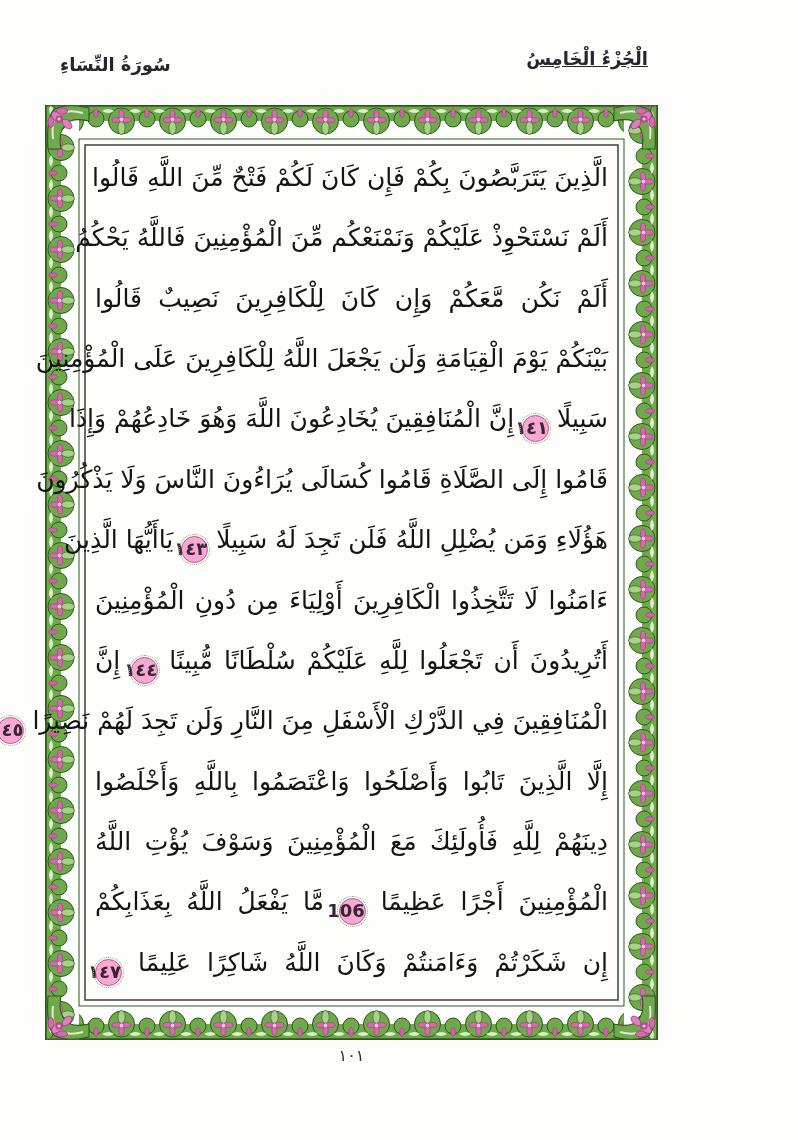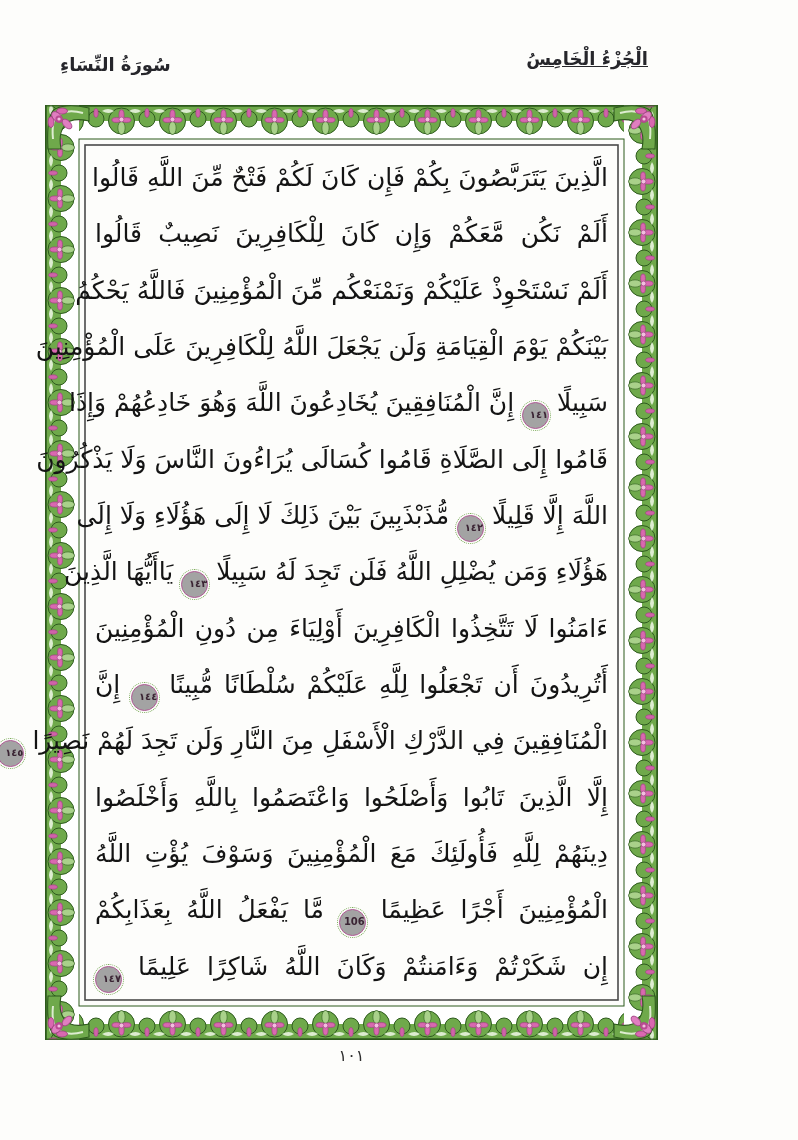--- a/index.html
+++ b/index.html
@@ -31,22 +31,22 @@
   .qline{
     flex:1;
     font-size:25px;line-height:56px;height:56px;
     text-align:justify;text-align-last:justify;
     white-space:nowrap;overflow:visible;
     color:#141414;
   }
   .vmark{
     display:inline-block;width:27px;height:27px;border-radius:50%;
     border:1.5px solid #b05a95;outline:1px dotted #7fae5e;outline-offset:1px;
-    background:#a3a3a3;color:#3a2433;
-    font-size:10px;line-height:24px;text-align:center;vertical-align:-7px;
+    background:#f9a8d4;color:#3a2433;
+    font-size:18px;line-height:24px;text-align:center;vertical-align:-7px;
     font-weight:bold;letter-spacing:0;
   }
   .page-number{
     position:absolute;left:45px;top:1046px;width:613px;
     text-align:center;font-size:16px;color:#2e2e2e;direction:rtl;
   }
 </style>
 </head>
 <body>
 
@@ -108,26 +108,25 @@
         <circle cx="14" cy="14" r="1.6" fill="#f2bede"></circle>
       </g>
       <use href="#cnr" transform="translate(613,0) scale(-1,1)"></use>
       <use href="#cnr" transform="translate(0,935) scale(1,-1)"></use>
       <use href="#cnr" transform="translate(613,935) scale(-1,-1)"></use>
     </g>
   </svg>
 
   <div class="text-area">
       <div class="qline"><span>الَّذِينَ يَتَرَبَّصُونَ بِكُمْ فَإِن كَانَ لَكُمْ فَتْحٌ مِّنَ اللَّهِ قَالُوا</span></div>
+      <div class="qline"><span>أَلَمْ نَسْتَحْوِذْ عَلَيْكُمْ وَنَمْنَعْكُم مِّنَ الْمُؤْمِنِينَ فَاللَّهُ يَحْكُمُ</span></div>
       <div class="qline"><span>أَلَمْ نَكُن مَّعَكُمْ وَإِن كَانَ لِلْكَافِرِينَ نَصِيبٌ قَالُوا</span></div>
-      <div class="qline"><span>أَلَمْ نَسْتَحْوِذْ عَلَيْكُمْ وَنَمْنَعْكُم مِّنَ الْمُؤْمِنِينَ فَاللَّهُ يَحْكُمُ</span></div>
       <div class="qline"><span>بَيْنَكُمْ يَوْمَ الْقِيَامَةِ وَلَن يَجْعَلَ اللَّهُ لِلْكَافِرِينَ عَلَى الْمُؤْمِنِينَ</span></div>
       <div class="qline"><span>سَبِيلًا </span><span class="vmark">١٤١</span><span> إِنَّ الْمُنَافِقِينَ يُخَادِعُونَ اللَّهَ وَهُوَ خَادِعُهُمْ وَإِذَا</span></div>
       <div class="qline"><span>قَامُوا إِلَى الصَّلَاةِ قَامُوا كُسَالَى يُرَاءُونَ النَّاسَ وَلَا يَذْكُرُونَ</span></div>
-      <div class="qline"><span>اللَّهَ إِلَّا قَلِيلًا </span><span class="vmark">١٤٢</span><span> مُّذَبْذَبِينَ بَيْنَ ذَلِكَ لَا إِلَى هَؤُلَاءِ وَلَا إِلَى</span></div>
       <div class="qline"><span>هَؤُلَاءِ وَمَن يُضْلِلِ اللَّهُ فَلَن تَجِدَ لَهُ سَبِيلًا </span><span class="vmark">١٤٣</span><span> يَاأَيُّهَا الَّذِينَ</span></div>
       <div class="qline"><span>ءَامَنُوا لَا تَتَّخِذُوا الْكَافِرِينَ أَوْلِيَاءَ مِن دُونِ الْمُؤْمِنِينَ</span></div>
       <div class="qline"><span>أَتُرِيدُونَ أَن تَجْعَلُوا لِلَّهِ عَلَيْكُمْ سُلْطَانًا مُّبِينًا </span><span class="vmark">١٤٤</span><span> إِنَّ</span></div>
       <div class="qline"><span>الْمُنَافِقِينَ فِي الدَّرْكِ الْأَسْفَلِ مِنَ النَّارِ وَلَن تَجِدَ لَهُمْ نَصِيرًا </span><span class="vmark">١٤٥</span></div>
       <div class="qline"><span>إِلَّا الَّذِينَ تَابُوا وَأَصْلَحُوا وَاعْتَصَمُوا بِاللَّهِ وَأَخْلَصُوا</span></div>
       <div class="qline"><span>دِينَهُمْ لِلَّهِ فَأُولَئِكَ مَعَ الْمُؤْمِنِينَ وَسَوْفَ يُؤْتِ اللَّهُ</span></div>
       <div class="qline"><span>الْمُؤْمِنِينَ أَجْرًا عَظِيمًا </span><span class="vmark">106</span><span> مَّا يَفْعَلُ اللَّهُ بِعَذَابِكُمْ</span></div>
       <div class="qline"><span>إِن شَكَرْتُمْ وَءَامَنتُمْ وَكَانَ اللَّهُ شَاكِرًا عَلِيمًا </span><span class="vmark">١٤٧</span></div>
     </div>
 </div>

